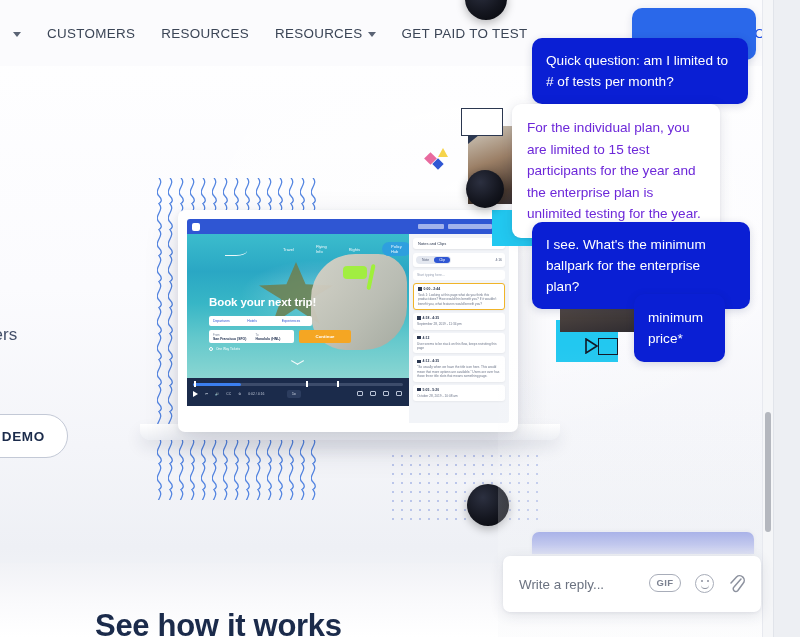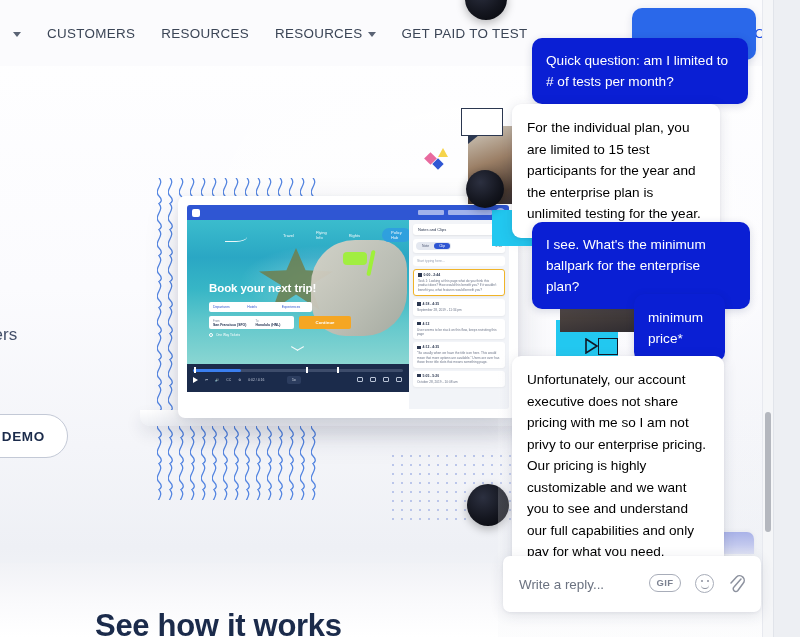--- a/index.html
+++ b/index.html
@@ -86,21 +86,21 @@
   }
 
   
   .wave-pattern {
     position:absolute; left:157px; top:178px; width:162px; height:322px;
     overflow:hidden; opacity:0.95;
   }
 
   
   .laptop {
-    position:absolute; left:178px; top:196px; width:355px; height:232px;
+    position:absolute; left:178px; top:210px; width:355px; height:232px;
     z-index:2;
   }
   .laptop-body {
     position:absolute; left:0; top:0; width:340px; height:222px;
     background:#ffffff; border-radius:7px;
     box-shadow: 0 14px 34px rgba(30,40,70,0.16), 0 2px 6px rgba(30,40,70,0.07);
     overflow:hidden;
   }
   .laptop-base {
     position:absolute; left:-38px; top:214px; width:420px; height:16px;
@@ -318,21 +318,21 @@
   .bubble-out {
     background:#0a1fd4; color:#ffffff;
     font-size:13.6px; line-height:21px; padding:12px 14px;
     box-shadow: 0 2px 8px rgba(20,30,90,0.16);
   }
   .bubble-out-ghost {
     background:#2a68ea; border-radius:10px;
     box-shadow:0 2px 8px rgba(20,30,90,0.12);
   }
   .bubble-in {
-    background:#ffffff; color:#000000;
+    background:#ffffff; color:#6d28d9;
     font-size:13.6px; line-height:21.5px; padding:13px 15px;
     border-radius:9px;
     box-shadow: 0 3px 14px rgba(40,50,80,0.13), 0 1px 3px rgba(40,50,80,0.07);
   }
   .b1 { left:532px; top:38px; width:216px; z-index:12; }
   .b1g { left:632px; top:8px; width:124px; height:52px; z-index:11; }
   .b2 { left:512px; top:104px; width:208px; z-index:12; }
   .b3 { left:532px; top:222px; width:218px; z-index:12; }
   .b4 { left:634px; top:294px; width:91px; z-index:12; padding:13px 14px;}
   .b5 { left:512px; top:356px; width:212px; z-index:12; }
@@ -581,21 +581,20 @@
   <div class="dia-pink"></div>
   <div class="dia-blue"></div>
 
   <div class="chat-panel"></div>
 
   <div class="bubble bubble-out-ghost b1g"></div>
   <div class="bubble bubble-out b1">Quick question: am I limited to # of tests per month?</div>
   <div class="bubble bubble-in b2">For the individual plan, you are limited to 15 test participants for the year and the enterprise plan is unlimited testing for the year.</div>
   <div class="bubble bubble-out b3">I see. What's the minimum ballpark for the enterprise plan?</div>
   <div class="bubble bubble-out b4">minimum  price*</div>
-  <div class="bubble bubble-in b5">Unfortunately, our account executive does not share pricing with me so I am not privy to our enterprise pricing. Our pricing is highly customizable and we want you to see and understand our full capabilities and only pay for what you need.</div>
 
   <div class="lav-bar"></div>
 
   <div class="reply-bar">
     <div class="reply-ph">Write a reply...</div>
     <div class="reply-icons">
       <div class="gif-ico">GIF</div>
       <div class="smile-ico"></div>
       <div class="clip-ico">
         <svg width="17" height="21" viewBox="0 0 17 21">

